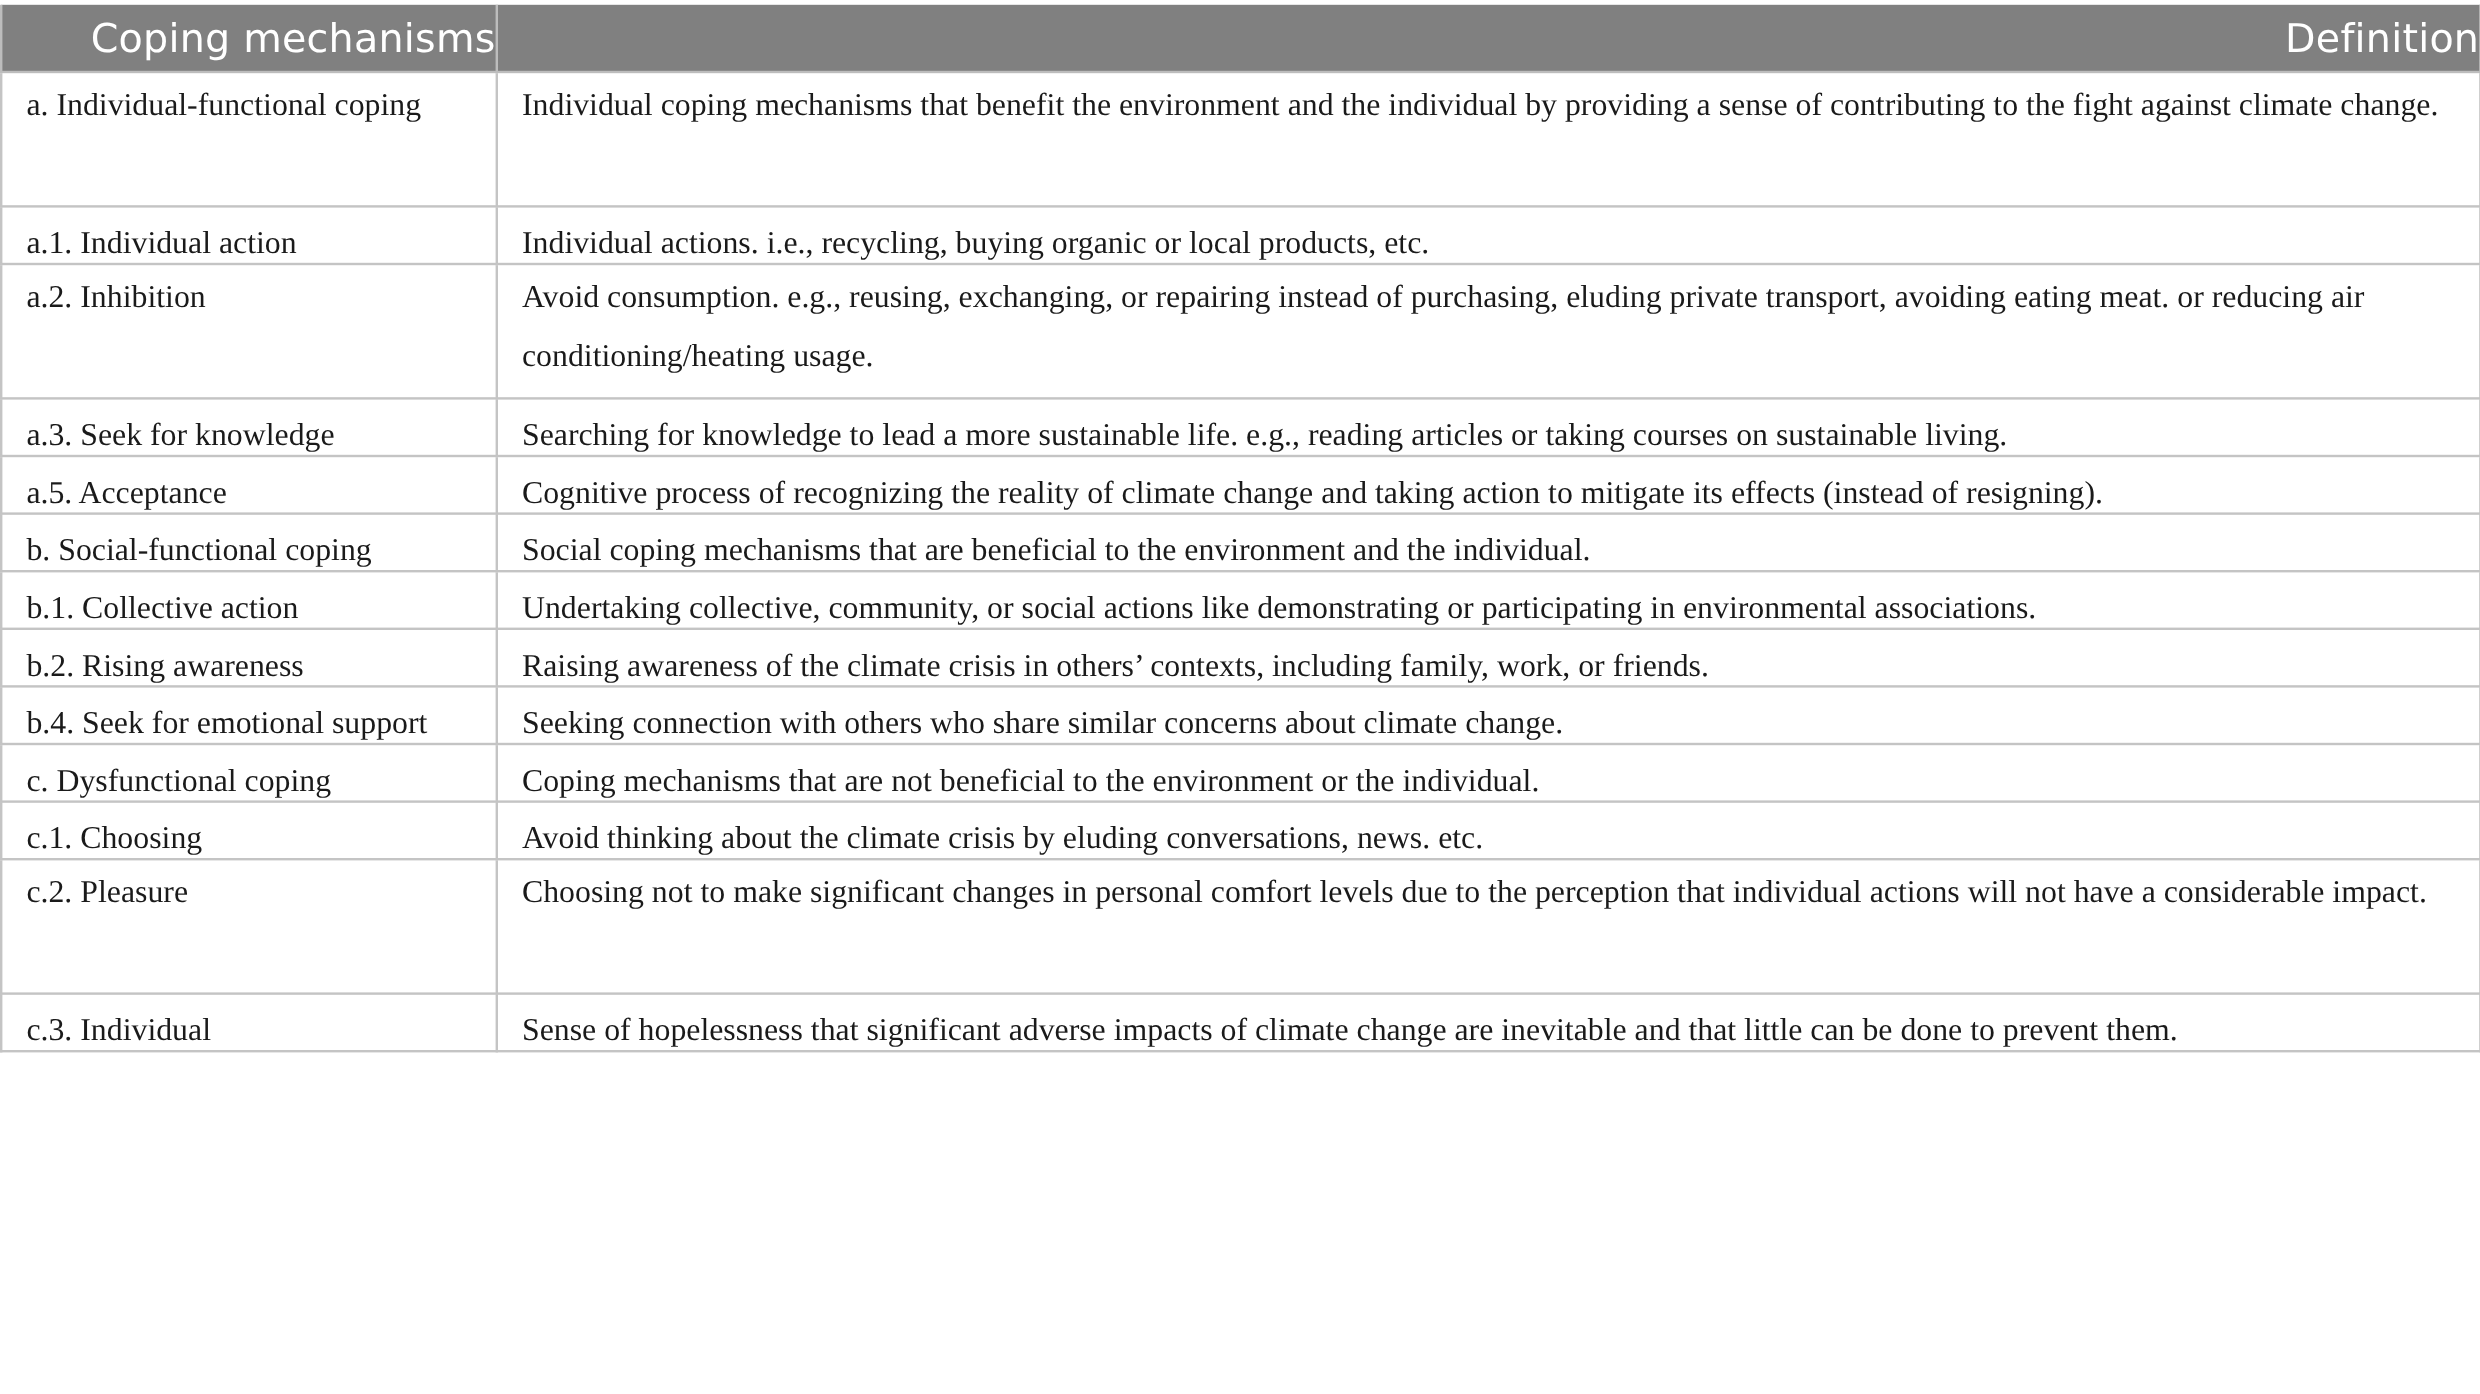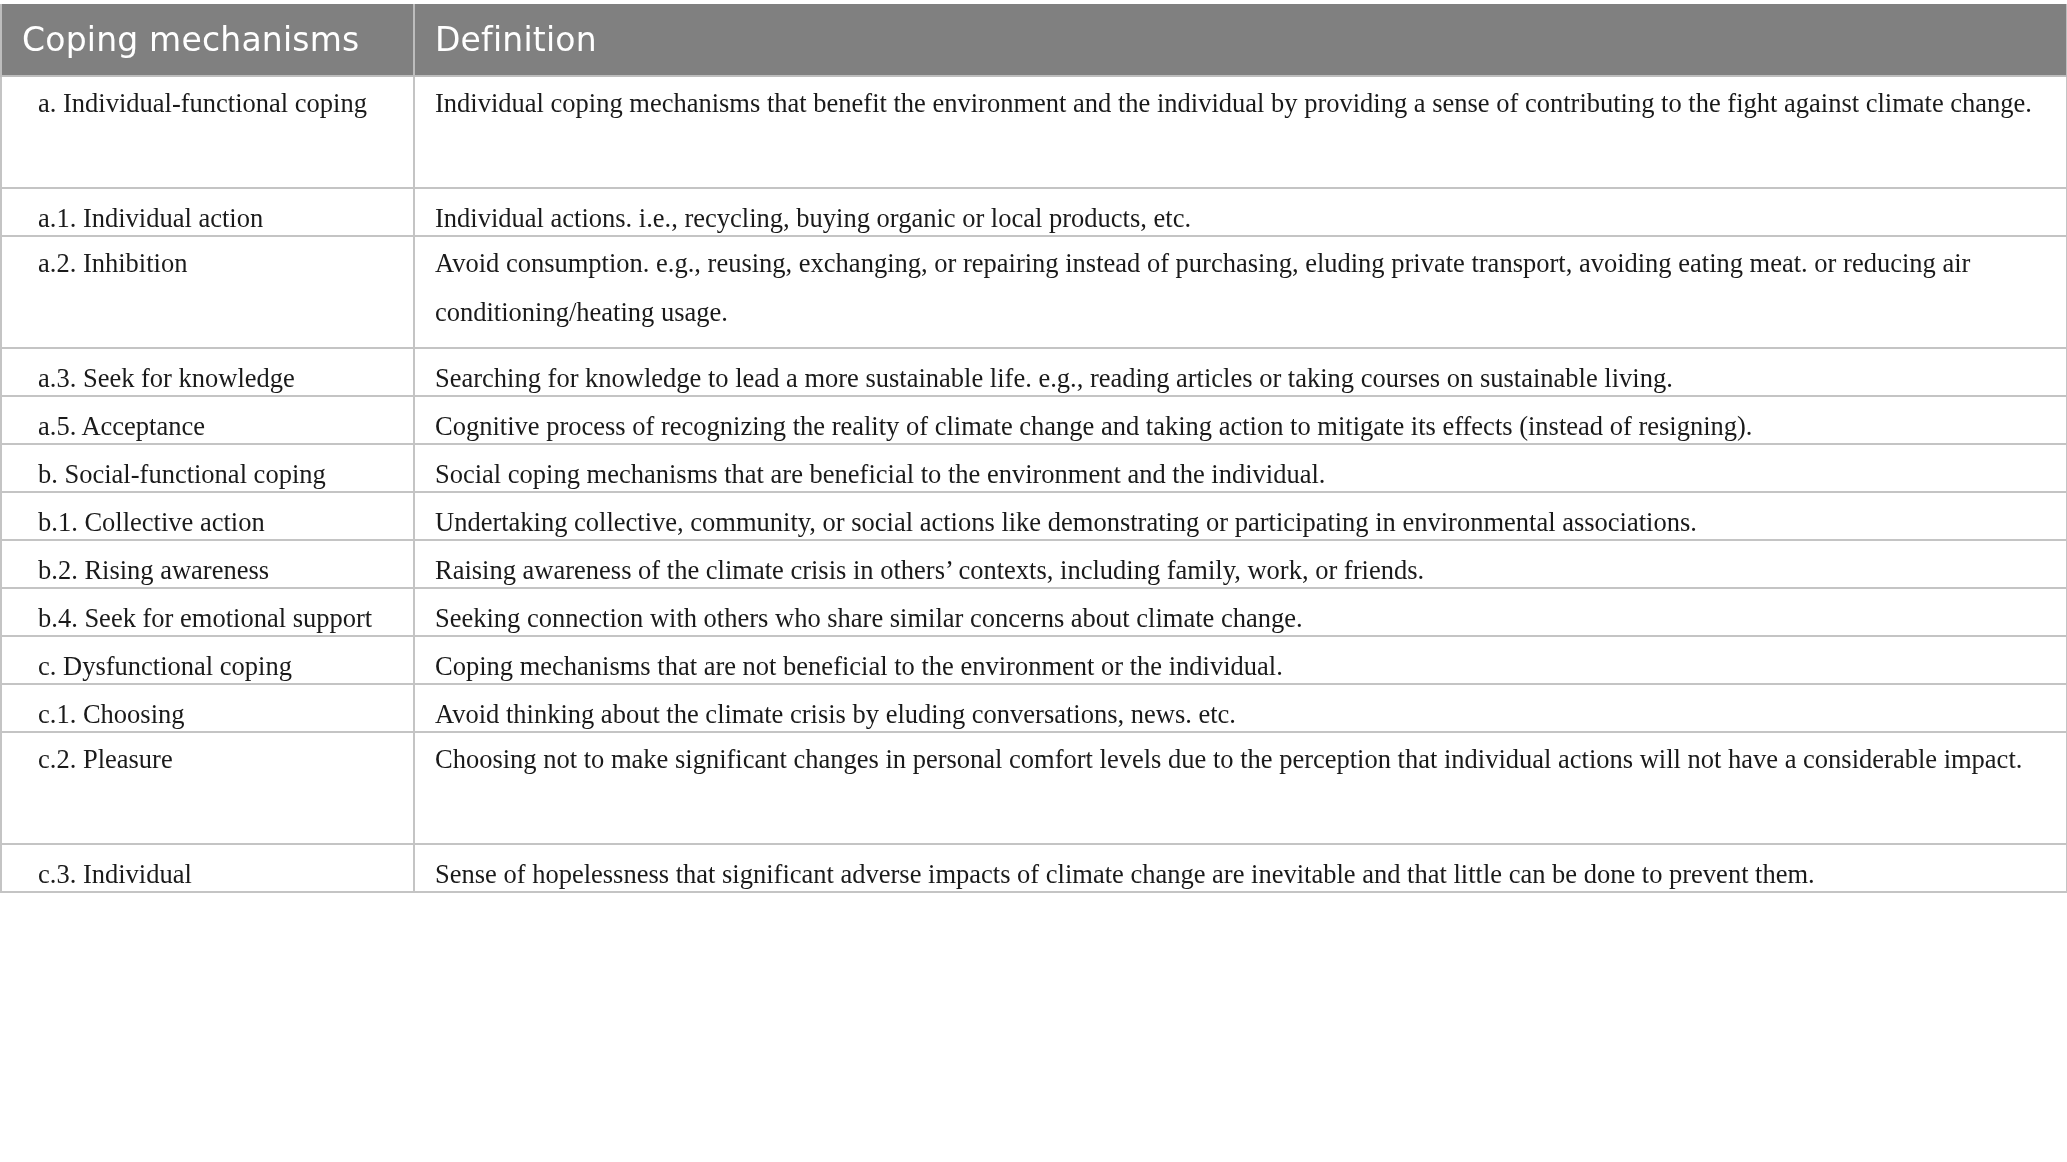--- a/index.html
+++ b/index.html
@@ -22,41 +22,41 @@
       table-layout: fixed;
     }
     col.c1 { width: 413px; }
     col.c2 { width: 1653px; }
     thead th {
       background: #808080;
       color: #ffffff;
       font-family: "DejaVu Sans", sans-serif;
       font-weight: normal;
       font-size: 33px;
-      text-align: left;
-      height: 72px;
+      text-align: right;
+      height: 56px;
       padding: 0 0 0 20px;
       box-sizing: border-box;
       border: 2px solid #bdbdbd;
       border-top: none;
       vertical-align: middle;
       letter-spacing: 0.2px;
     }
     thead th + th { border-left: 2px solid #a6a6a6; }
     tbody td {
       font-family: "Liberation Serif", serif;
       font-size: 26.5px;
       color: #1a1a1a;
       vertical-align: top;
       border: 2px solid #c4c4c4;
       padding: 14px 10px 0 20px;
       box-sizing: border-box;
       line-height: 49px;
     }
-    tbody td:first-child { padding-left: 36px; }
+    tbody td:first-child { padding-left: 20px; }
     tbody td.def { padding-left: 20px; padding-right: 30px; margin-top: 36px; }
     tbody tr.single td { height: 47px; line-height: 34px; padding-top: 12px; }
     tbody tr.double td { height: 112px; padding-top: 2px; }
   </style>
 </head>
 <body>
 
 <div class="tbl-wrap">
   <table>
     <colgroup>

